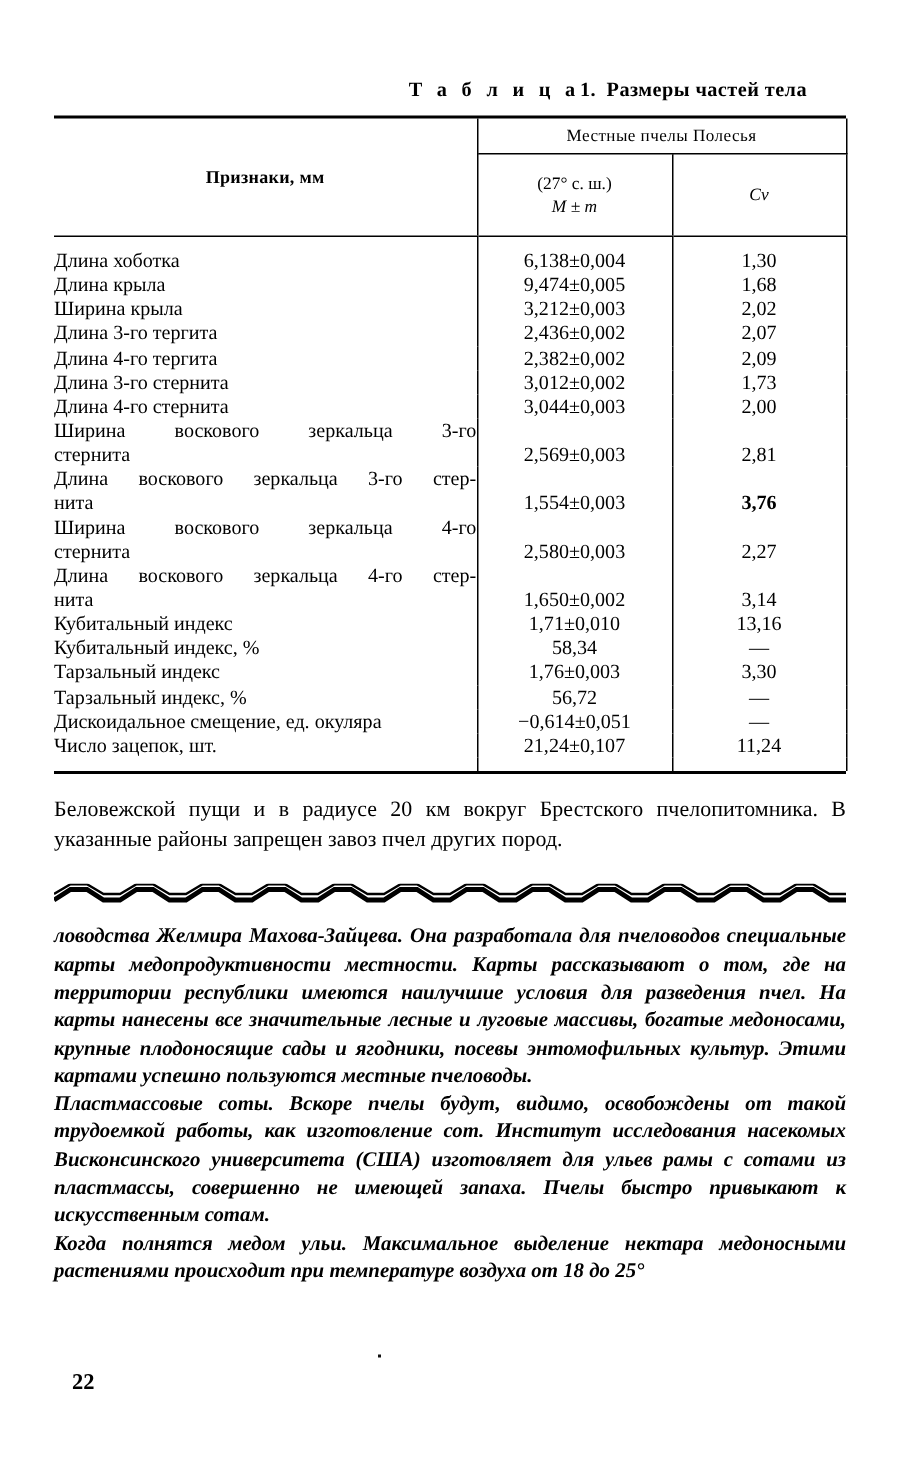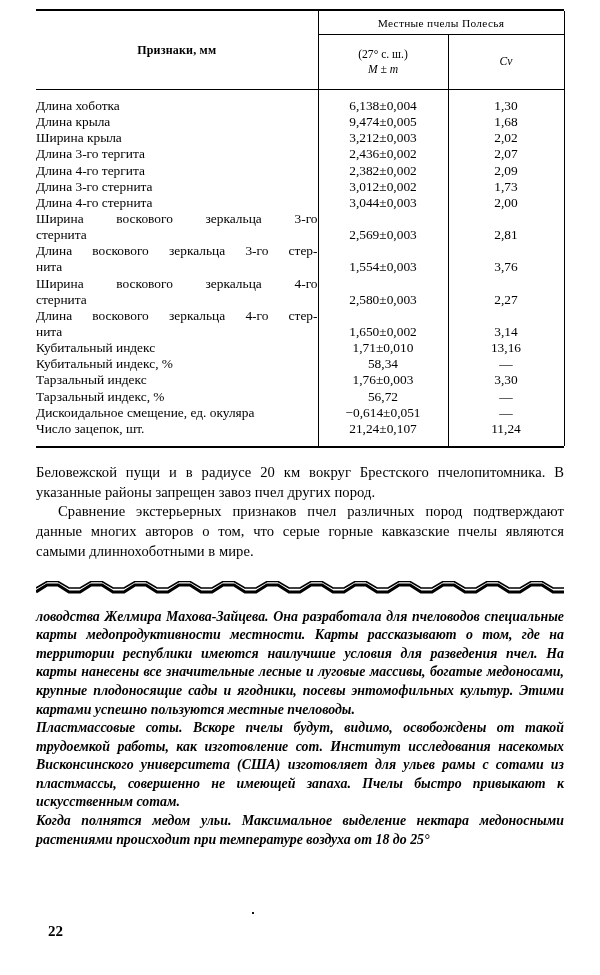--- a/index.html
+++ b/index.html
@@ -186,20 +186,23 @@
     width: 2px;
     height: 2px;
     background: #111;
   }
 </style>
 </head>
 <body>
 
 <div class="page">
 
+  <div class="table-caption">
+    <span class="caption-label">Т а б л и ц а</span><span>1.</span>&nbsp;&nbsp;<span class="caption-title">Размеры частей тела</span>
+  </div>
 
   <div class="tbl-wrap">
     <table class="data">
       <colgroup>
         <col class="c-name">
           <col class="c-mean">
           <col class="c-cv">
       </colgroup>
       <thead>
         <tr>
@@ -269,21 +272,21 @@
             </td>
             <td class="mean" style="vertical-align: bottom;">2,569±0,003</td>
             <td class="cv" style="vertical-align: bottom;">2,81</td>
           </tr>
           <tr class="r2">
             <td class="name">
               <span class="name-just">Длина воскового зеркальца 3-го стер-</span>
               <span class="name-line">нита</span>
             </td>
             <td class="mean" style="vertical-align: bottom;">1,554±0,003</td>
-            <td class="cv" style="vertical-align: bottom;">3,76</td>
+            <td class="cv" style="vertical-align: bottom; font-weight: bold;">3,76</td>
           </tr>
           <tr class="r2">
             <td class="name">
               <span class="name-just">Ширина воскового зеркальца 4-го</span>
               <span class="name-line">стернита</span>
             </td>
             <td class="mean" style="vertical-align: bottom;">2,580±0,003</td>
             <td class="cv" style="vertical-align: bottom;">2,27</td>
           </tr>
           <tr class="r2">
@@ -328,21 +331,20 @@
             <td class="name"></td>
             <td class="mean"></td>
             <td class="cv"></td>
           </tr>
         </tbody>
     </table>
   </div>
 
   <div class="body-text">
     <p>Беловежской пущи и в радиусе 20 км вокруг Брестского пчелопитомника. В указанные районы запрещен завоз пчел других пород.</p>
-    <p class="indent">Сравнение экстерьерных признаков пчел различных пород подтверждают данные многих авторов о том, что серые горные кавказские пчелы являются самыми длиннохоботными в мире.</p>
   </div>
 
   <div class="ornament">
     <svg width="528" height="16" viewBox="0 0 528 16" preserveAspectRatio="none">
       <path d="M0,11 L11,4 L22,4 L33,11 L44,11 L55,4 L66,4 L77,11 L88,11 L99,4 L110,4 L121,11 L132,11 L143,4 L154,4 L165,11 L176,11 L187,4 L198,4 L209,11 L220,11 L231,4 L242,4 L253,11 L264,11 L275,4 L286,4 L297,11 L308,11 L319,4 L330,4 L341,11 L352,11 L363,4 L374,4 L385,11 L396,11 L407,4 L418,4 L429,11 L440,11 L451,4 L462,4 L473,11 L484,11 L495,4 L506,4 L517,11 L528,11" fill="none" stroke="#000" stroke-width="3.2"></path>
       <path d="M0,7 L11,0.5 L22,0.5 L33,7 L44,7 L55,0.5 L66,0.5 L77,7 L88,7 L99,0.5 L110,0.5 L121,7 L132,7 L143,0.5 L154,0.5 L165,7 L176,7 L187,0.5 L198,0.5 L209,7 L220,7 L231,0.5 L242,0.5 L253,7 L264,7 L275,0.5 L286,0.5 L297,7 L308,7 L319,0.5 L330,0.5 L341,7 L352,7 L363,0.5 L374,0.5 L385,7 L396,7 L407,0.5 L418,0.5 L429,7 L440,7 L451,0.5 L462,0.5 L473,7 L484,7 L495,0.5 L506,0.5 L517,7 L528,7" fill="none" stroke="#000" stroke-width="1.6"></path>
     </svg>
   </div>
 
   <div class="ital-text">

